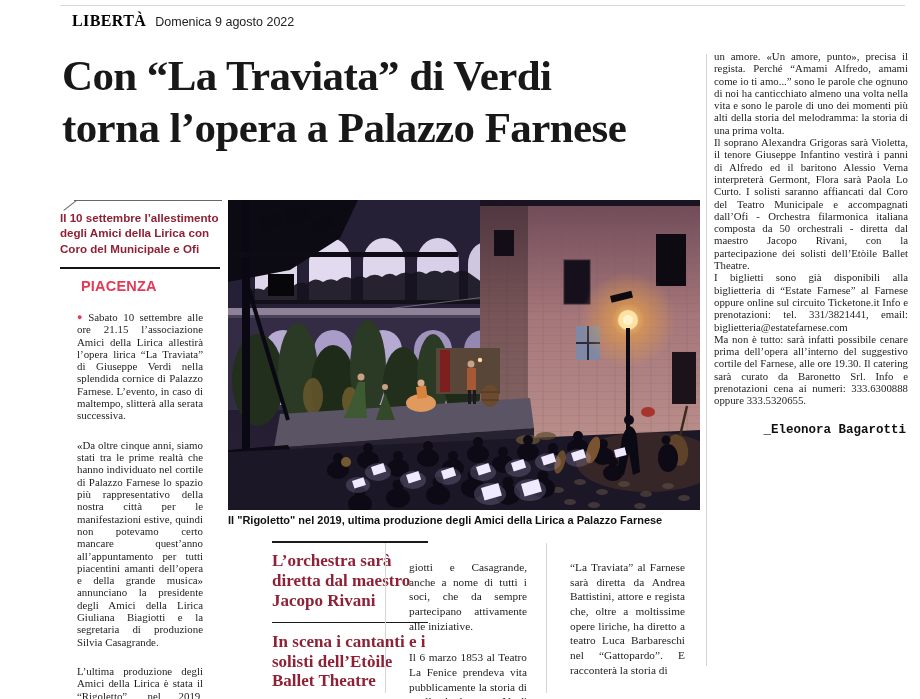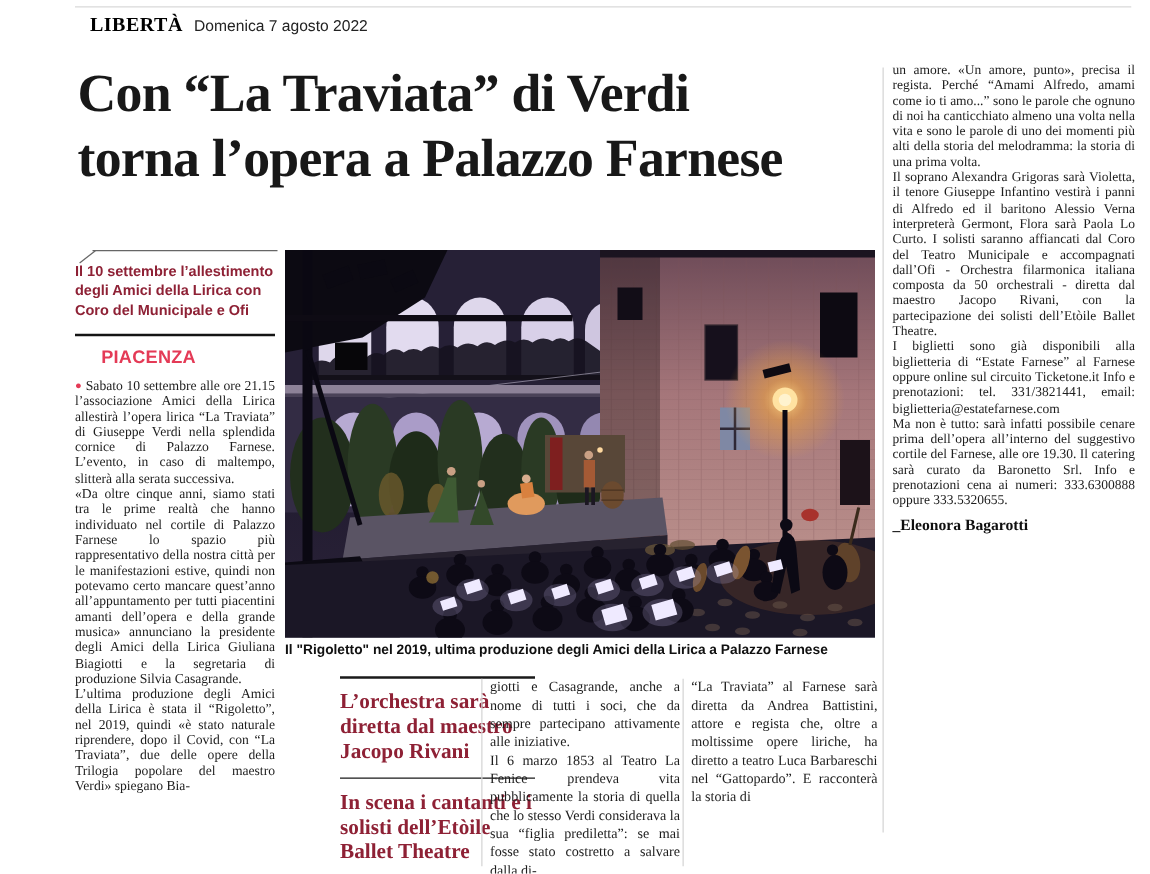--- a/index.html
+++ b/index.html
@@ -17,21 +17,21 @@
 
   .corner-mark{position:absolute;left:74px;top:200px;width:148px;height:1px;background:#666;}
   .corner-diag{position:absolute;left:62px;top:205px;width:16px;height:1px;background:#666;transform:rotate(-38deg);}
 
   .leftcol{position:absolute;left:60px;top:210px;width:160px;}
   .lede{font-family:"Liberation Sans","DejaVu Sans",sans-serif;font-weight:700;
         font-size:11.6px;line-height:1.32;color:#8e2135;}
   .rule-black{height:2px;background:#141414;margin:11px 0 9px;}
   .kicker{font-family:"Liberation Sans","DejaVu Sans",sans-serif;font-weight:800;
           font-size:14.5px;letter-spacing:.2px;color:#e43a56;margin-left:21px;}
-  .body-text p{margin:0;}
+  .body-text p{margin:17px;}
   .body-text{text-align:justify;hyphens:auto;-webkit-hyphens:auto;}
   .col-left{margin-top:9px;font-size:10.9px;line-height:1.13;}
   .bullet{color:#e43a56;font-size:9px;margin-right:3px;vertical-align:1px;}
 
   .photo{position:absolute;left:228px;top:200px;width:472px;height:310px;background:#151226;}
   .photo svg{display:block;}
 
   .caption{position:absolute;left:228px;top:514px;width:472px;
            font-family:"Liberation Sans","DejaVu Sans",sans-serif;
            font-weight:700;font-size:11px;color:#101010;}
@@ -45,33 +45,33 @@
   .colC{position:absolute;left:553px;top:543px;width:149px;font-size:11.3px;line-height:1.3;}
 
   .vsep{position:absolute;width:1px;background:#d5d5d5;}
   .sepB{left:385px;top:543px;height:150px;}
   .sepC{left:546px;top:543px;height:150px;}
   .sepR{left:706px;top:54px;height:612px;}
 
   .rightcol{position:absolute;left:714px;top:50px;width:194px;font-size:10.8px;line-height:1.14;
             text-align:justify;hyphens:auto;-webkit-hyphens:auto;}
   .rightcol p{margin:0;}
-  .byline{margin-top:6px;padding-right:2px;
-          font-family:Liberation Serif, serif;
+  .byline{margin-top:16px;text-align:right;padding-right:2px;
+          font-family:Liberation Mono, monospace;
           font-weight:700;font-size:12.5px;color:#0f0f0f;}
 </style>
 </head>
 <body>
 
 <div class="page">
 
   <div class="top-rule"></div>
 
   <div class="masthead">
-    <span class="masthead-title">LIBERTÀ</span><span class="masthead-date sans">Domenica 7 agosto 2022</span>
+    <span class="masthead-title">LIBERTÀ</span><span class="masthead-date sans">Domenica 9 agosto 2022</span>
   </div>
 
   <h1 class="headline" style="margin:0">
     <span>Con “La Traviata” di Verdi</span><br>
     <span>torna l’opera a Palazzo Farnese</span>
   </h1>
 
   <div class="corner-mark"></div>
   <div class="corner-diag"></div>
 

